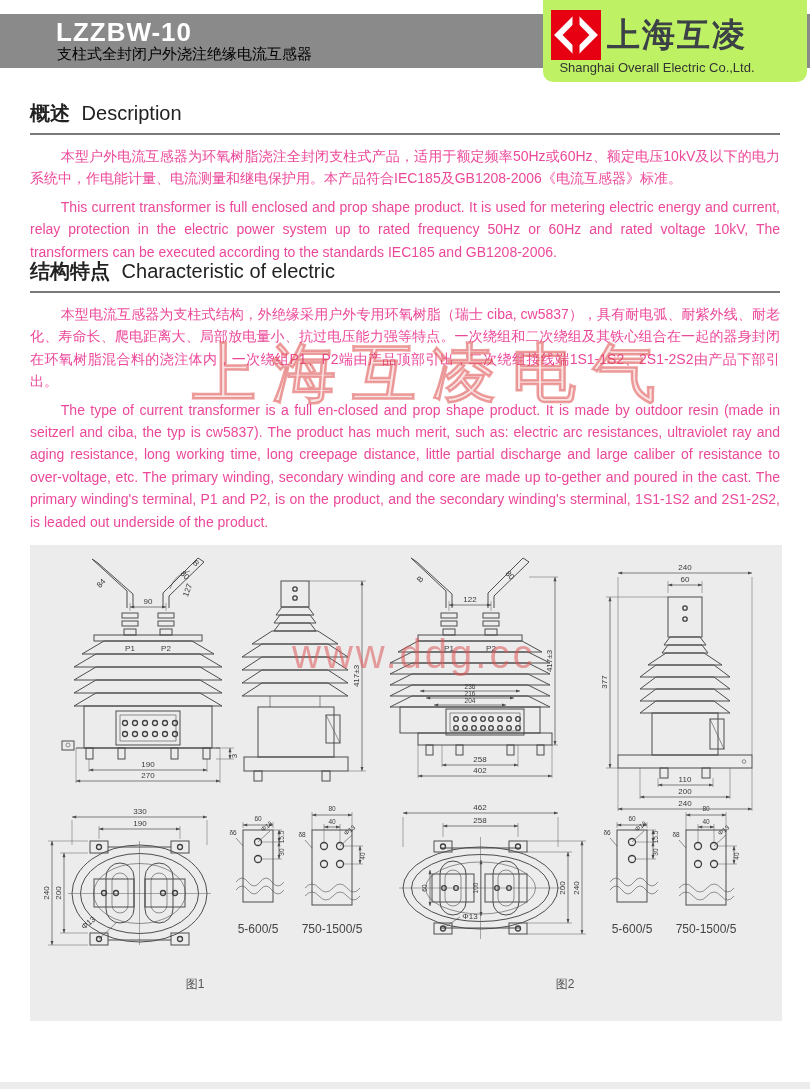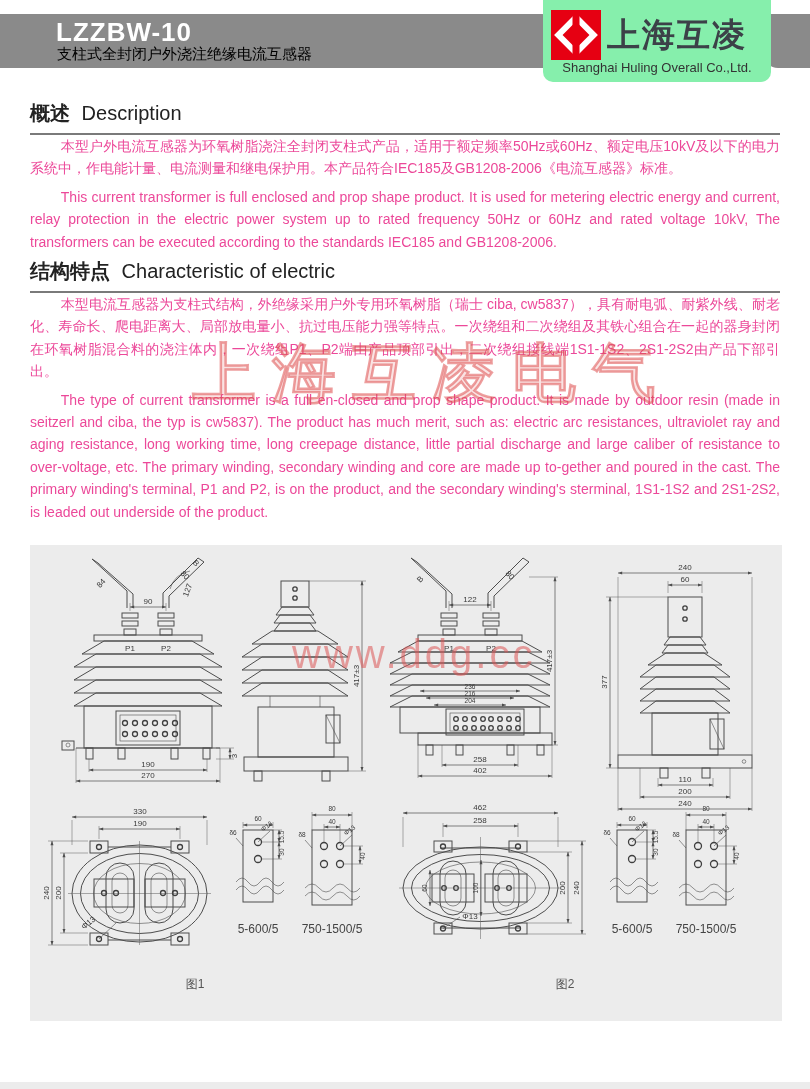--- a/index.html
+++ b/index.html
@@ -5,28 +5,28 @@
   * { margin:0; padding:0; box-sizing:border-box; }
   body { background:#d8d8d8; font-family:"Liberation Sans","DejaVu Sans",sans-serif; }
   .page { position:relative; width:810px; height:1089px; background:#fff; margin:0 auto; overflow:hidden; }
 
   
   .hdr-bar { position:absolute; left:0; top:14px; width:100%; height:54px; }
   .hdr-bar .seg-left { position:absolute; left:0; top:0; width:556px; height:54px; background:#8a8a8a; border-top-right-radius:14px; }
   .hdr-bar .seg-right { position:absolute; right:0; top:0; width:46px; height:54px; background:#8a8a8a; border-bottom-left-radius:14px; }
   .model-title { position:absolute; left:56px; top:17px; color:#fff; font-size:26px; font-weight:bold; letter-spacing:1px; }
   .subtitle { position:absolute; left:57px; top:45px; color:#000000; font-size:15px; }
-  .logo-panel { position:absolute; left:543px; top:0; width:228px; height:82px; background:#86efac; border-bottom-left-radius:10px; border-bottom-right-radius:10px; }
+  .logo-panel { position:absolute; left:543px; top:0; width:264px; height:82px; background:#bef264; border-bottom-left-radius:10px; border-bottom-right-radius:10px; }
   .logo-box { position:absolute; left:8px; top:10px; width:50px; height:50px; }
   .brand-cn { position:absolute; left:64px; top:13px; font-size:33px; font-weight:600; color:#3c4148; letter-spacing:2px; }
   .brand-en { position:absolute; left:2px; top:60px; width:224px; text-align:center; font-size:13px; color:#333; }
 
   
   .section { position:absolute; left:30px; width:750px; }
-  .sec-heading { font-size:20px; color:#222; padding-bottom:6px; border-bottom:2px solid #7a7a7a; }
+  .sec-heading { font-size:20px; color:#222; padding-bottom:6px; border-bottom:2px solid #7a7a7a; margin-bottom:10px; }
   .sec-heading .cn { font-weight:600; }
   .sec-heading .en { font-weight:400; margin-left:6px; }
   .para { font-size:14px; line-height:1.6; color:#ec4899; text-align:justify; text-indent:2.2em; margin-bottom:6px; }
 
   
   .drawing-area { position:absolute; left:30px; top:545px; width:752px; height:476px; background:#ececec; }
   .bottom-strip { position:absolute; left:0; bottom:0; width:100%; height:7px; background:#ececec; }
 
   svg text { font-family:"Liberation Sans","DejaVu Sans",sans-serif; }
   .ln   { fill:none; stroke:#4d4d4d; stroke-width:1; }
@@ -61,21 +61,21 @@
     <div class="logo-box">
       <svg width="50" height="50" viewBox="0 0 50 50">
         <rect x="0" y="0" width="50" height="50" fill="#e60012"></rect>
         <g transform="rotate(45 25 25)">
           <rect x="12.5" y="12.5" width="25" height="25" fill="none" stroke="#fff" stroke-width="6"></rect>
         </g>
         <rect x="21.5" y="2" width="7" height="46" fill="#e60012"></rect>
       </svg>
     </div>
     <div class="brand-cn">上海互凌</div>
-    <div class="brand-en">Shanghai Huling Overall Co.,Ltd.</div>
+    <div class="brand-en">Shanghai Overall Electric Co.,Ltd.</div>
   </div>
 
   <div class="section" style="top:100px;">
     <div class="sec-heading">
       <span class="cn">概述</span>
       <span class="en">Description</span>
     </div>
     <p class="para">本型户外电流互感器为环氧树脂浇注全封闭支柱式产品，适用于额定频率50Hz或60Hz、额定电压10kV及以下的电力系统中，作电能计量、电流测量和继电保护用。本产品符合IEC185及GB1208-2006《电流互感器》标准。</p>
     <p class="para">This current transformer is full enclosed and prop shape product. It is used for metering electric energy and current, relay protection in the electric power system up to rated frequency 50Hz or 60Hz and rated voltage 10kV, The transformers can be executed according to the standards IEC185 and GB1208-2006.</p>
   </div>

